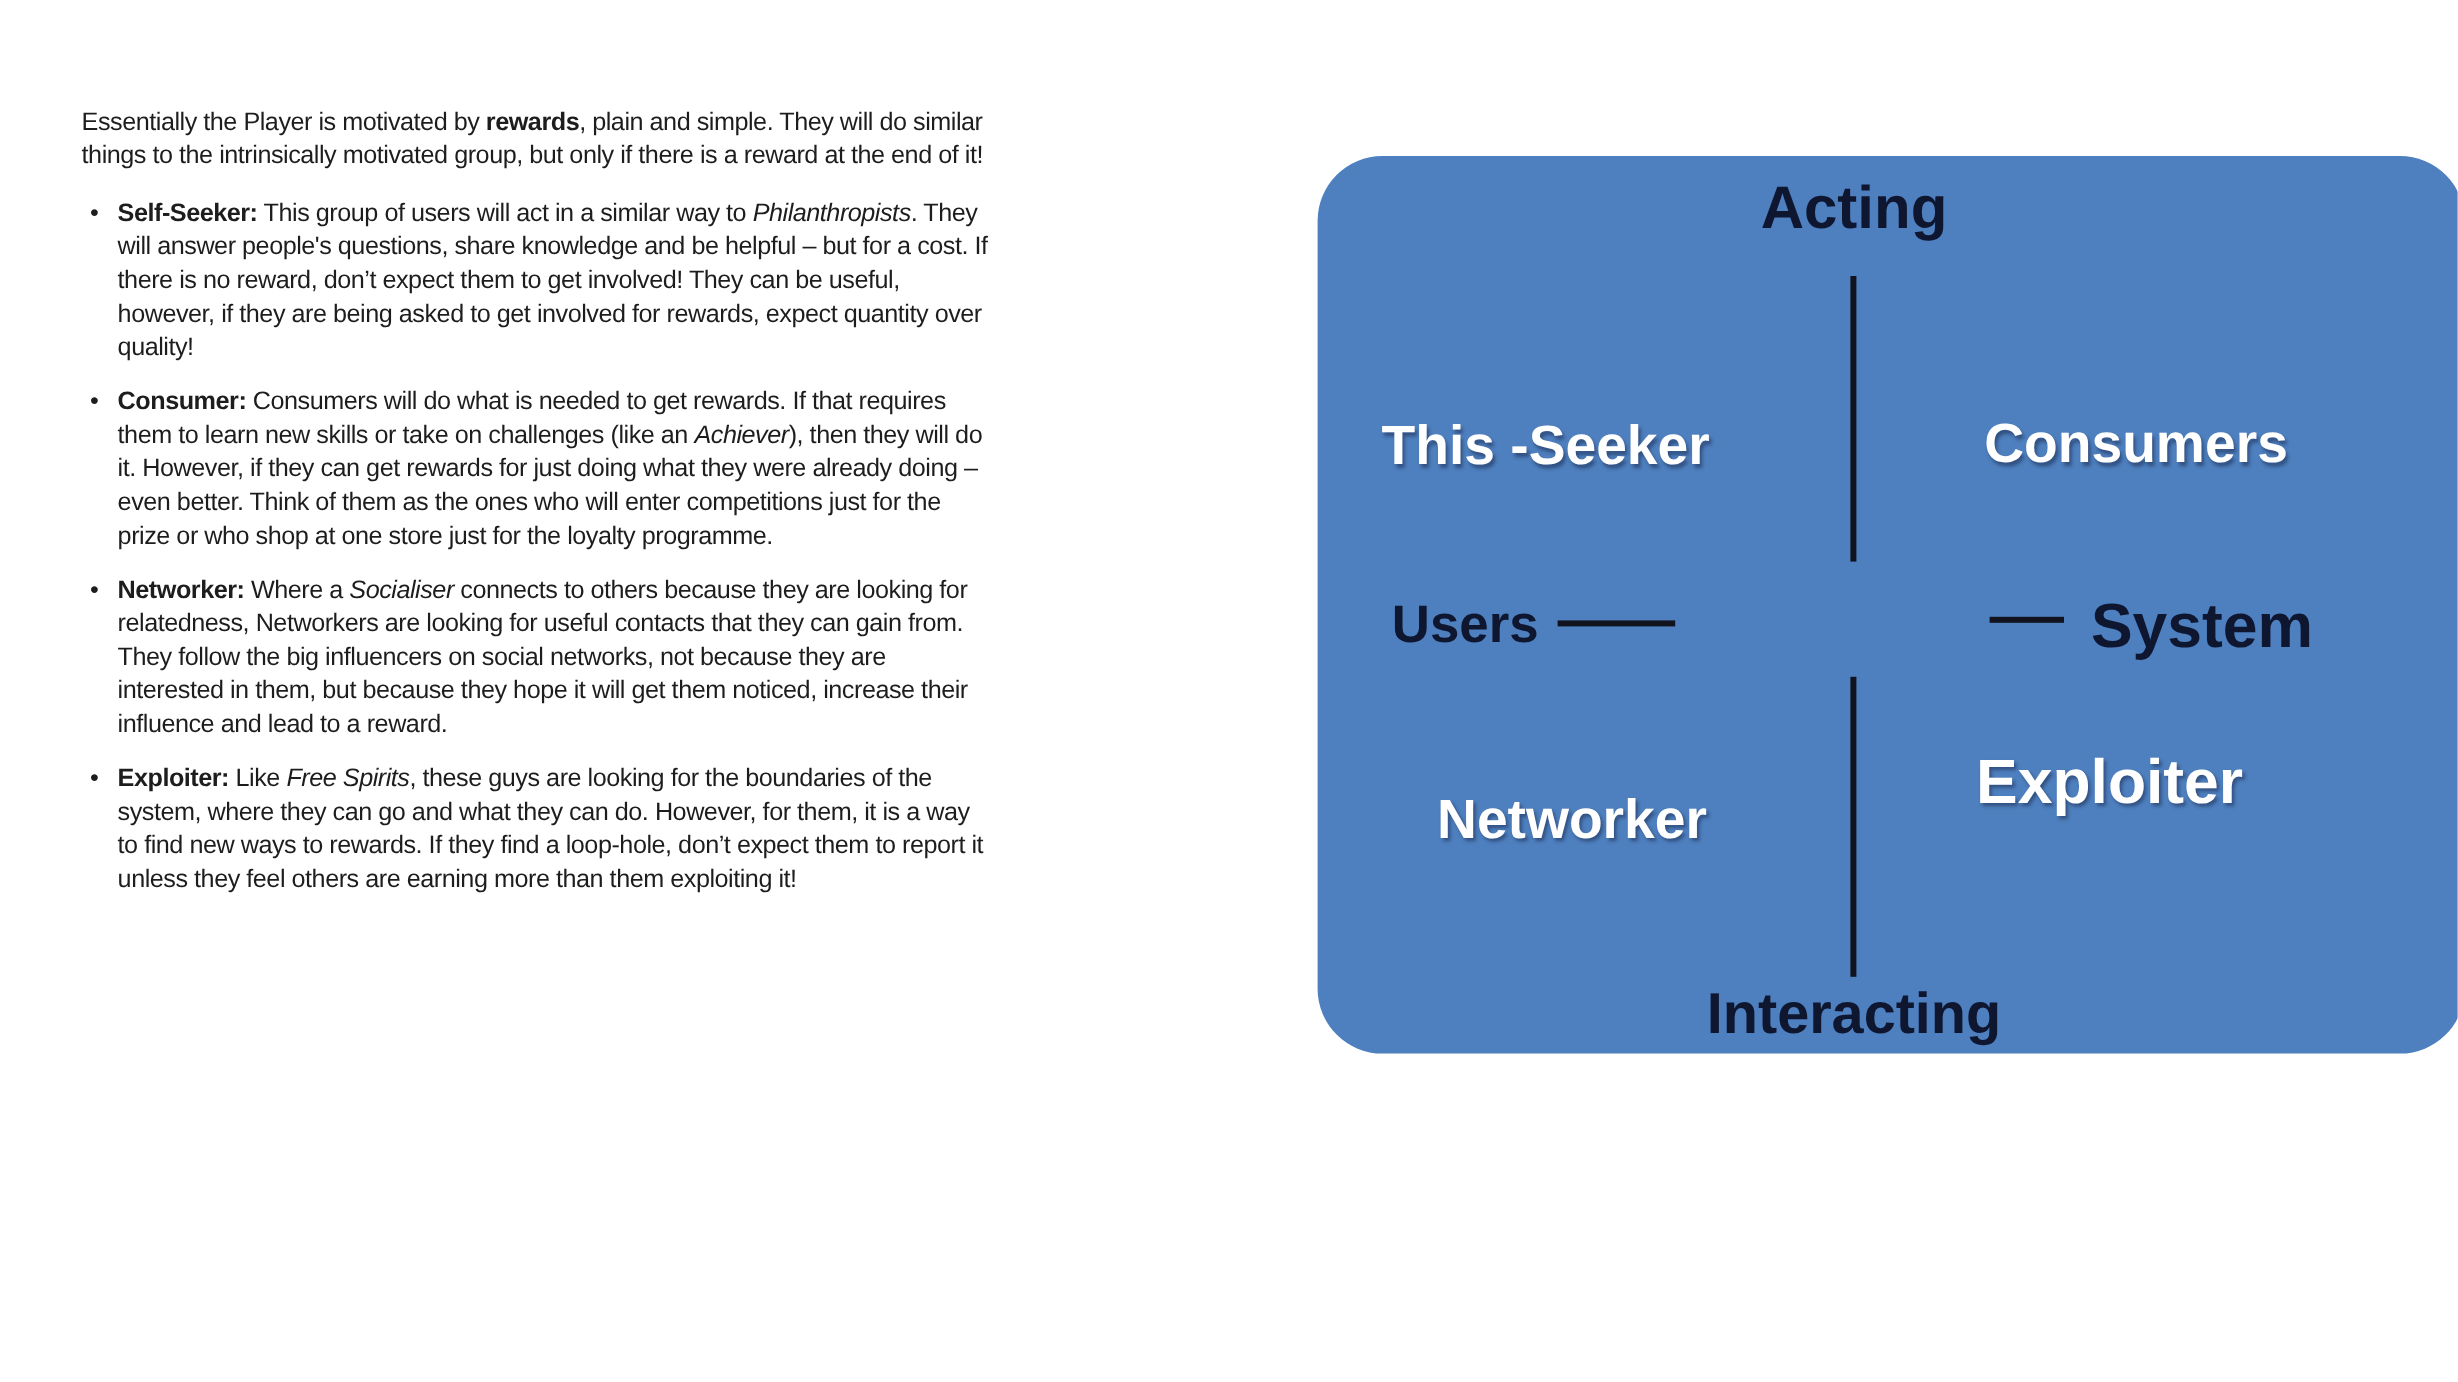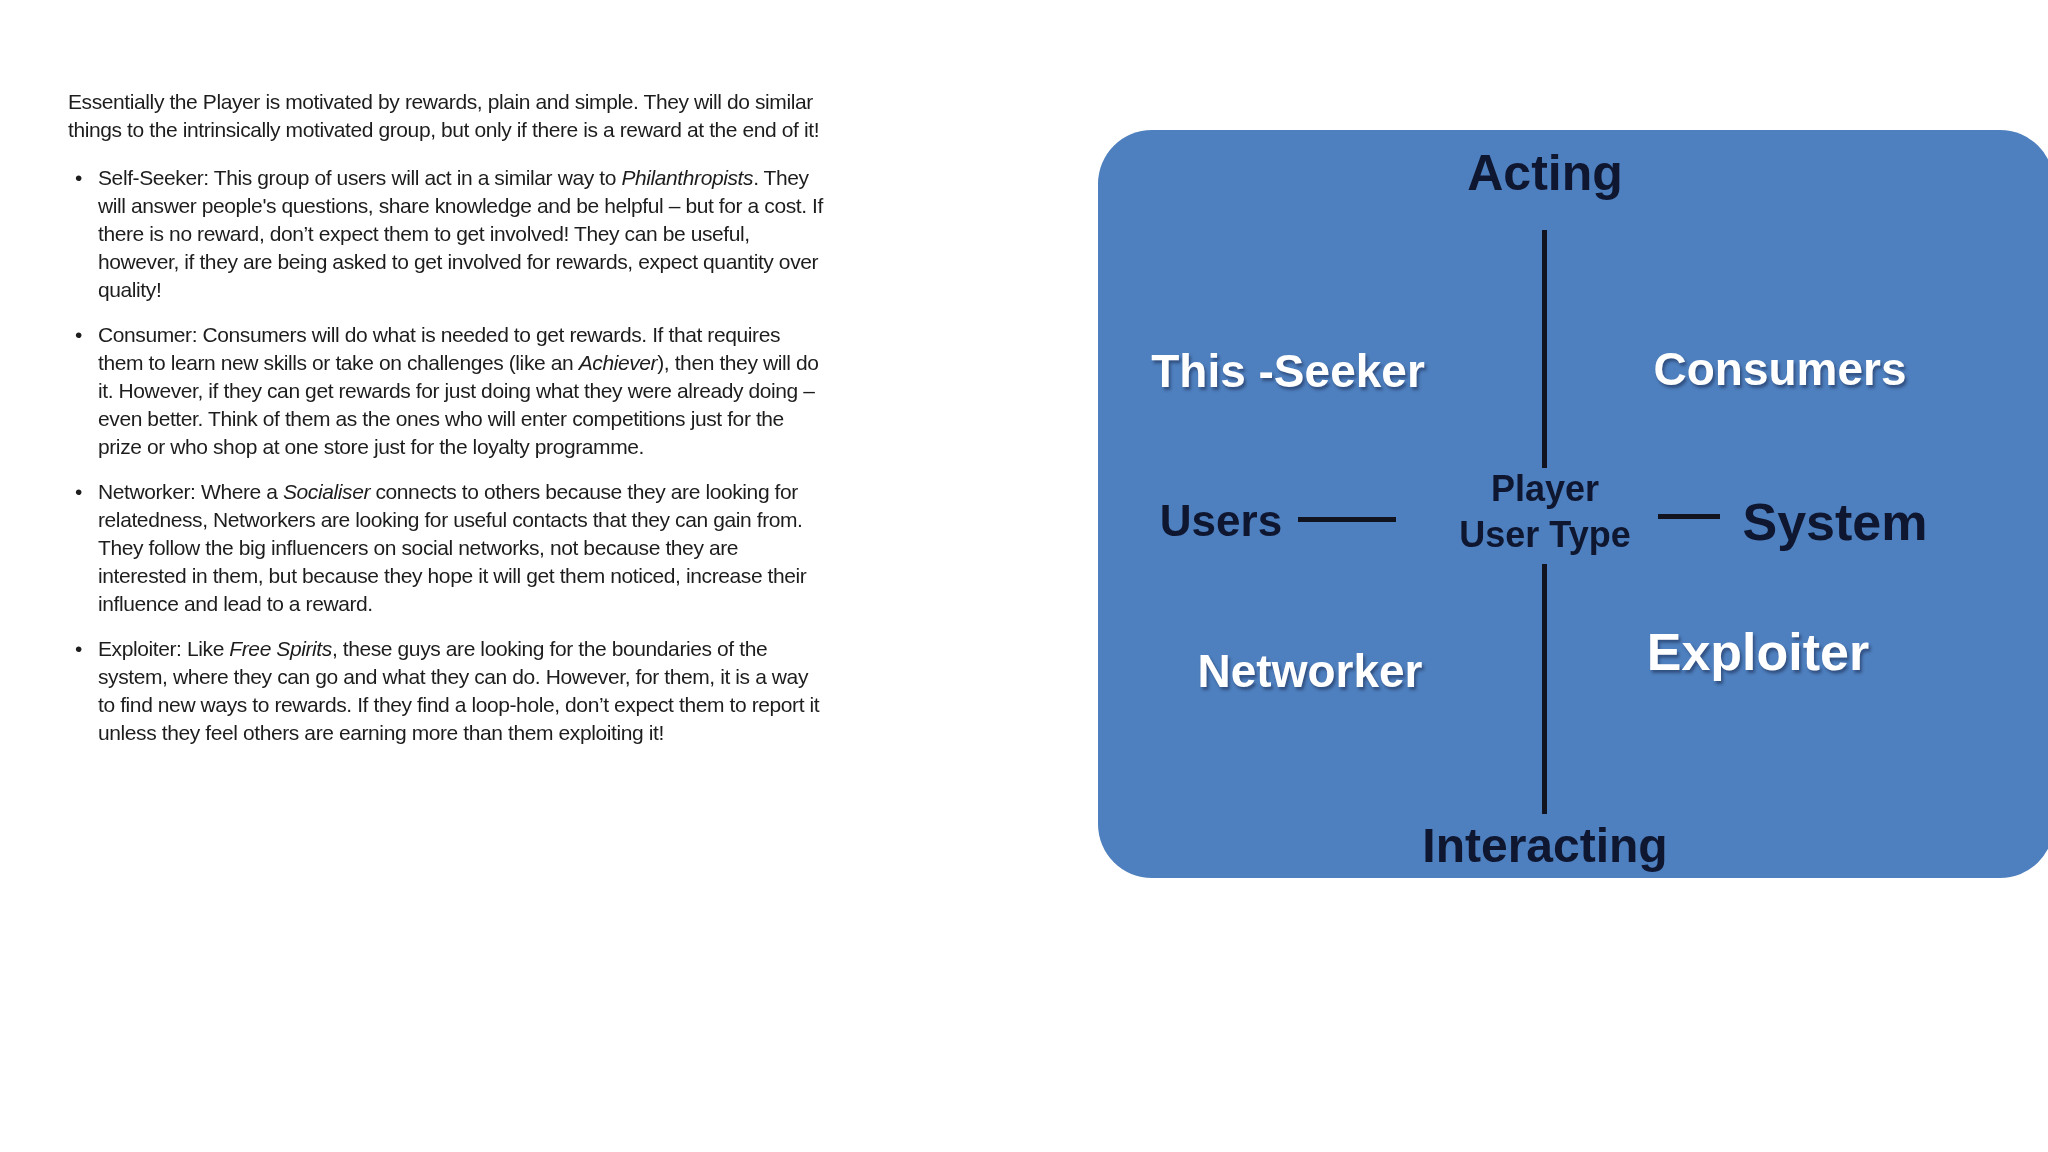--- a/index.html
+++ b/index.html
@@ -17,39 +17,39 @@
   
   .text-col{
     position:absolute;left:68px;top:88px;width:756px;
     font-size:21px;line-height:28px;letter-spacing:-0.4px;
     color:var(--body-text);
   }
   .text-col p.intro{margin:0 0 20px 0;}
   .bullets{margin:0;padding:0;list-style:none;}
   .bullets li{position:relative;padding-left:30px;margin:0 0 17px 0;}
   .bullets .marker{position:absolute;left:7px;top:0;}
-  .run-b{font-weight:400;}
+  .run-b{font-weight:700;}
   .run-i{font-style:italic;}
   
   .diagram{
     position:absolute;left:1098px;top:130px;width:956px;height:748px;
     background:var(--box-bg);border-radius:54px;
     font-weight:700;
   }
   .dlabel{position:absolute;white-space:nowrap;transform:translateX(-50%);}
   .dark{color:var(--dark-text);}
   .light{color:#ffffff;text-shadow:2px 3px 3px rgba(15,25,55,0.45);}
   .axis-top{top:14px;left:447px;font-size:50px;}
   .axis-bottom{top:688px;left:447px;font-size:48px;}
   .axis-left{top:366px;left:107px;font-size:44px;margin-left:16px;}
   .axis-right{top:362px;left:737px;font-size:52px;}
   .center-label{top:336px;left:447px;font-size:36px;line-height:46px;text-align:center;}
   .q-tl{top:214px;left:190px;font-size:46px;}
   .q-tr{top:212px;left:682px;font-size:46px;}
-  .q-bl{top:514px;left:212px;font-size:46px;}
+  .q-bl{top:525px;left:212px;font-size:46px;}
   .q-br{top:492px;left:660px;font-size:52px;}
   .vline,.hline{position:absolute;background:var(--line-color);}
   .vline-upper{left:444px;top:100px;width:5px;height:238px;}
   .vline-lower{left:444px;top:434px;width:5px;height:250px;}
   .hline-left{left:200px;top:387px;width:98px;height:5px;}
   .hline-right{left:560px;top:384px;width:62px;height:5px;}
 </style>
 </head>
 <body>
 
@@ -75,23 +75,19 @@
   </ul>
 </div>
 
 <div class="diagram">
   <div class="dlabel dark axis-top">Acting</div>
   <div class="vline vline-upper"></div>
   <div class="dlabel light q-tl">This -Seeker</div>
   <div class="dlabel light q-tr">Consumers</div>
   <div class="dlabel dark axis-left">Users</div>
   <div class="hline hline-left"></div>
-  <div class="dlabel dark center-label">
-    <div>Player</div>
-    <div>User Type</div>
-  </div>
   <div class="hline hline-right"></div>
   <div class="dlabel dark axis-right">System</div>
   <div class="vline vline-lower"></div>
   <div class="dlabel light q-bl">Networker</div>
   <div class="dlabel light q-br">Exploiter</div>
   <div class="dlabel dark axis-bottom">Interacting</div>
 </div>
 
 </body></html>

